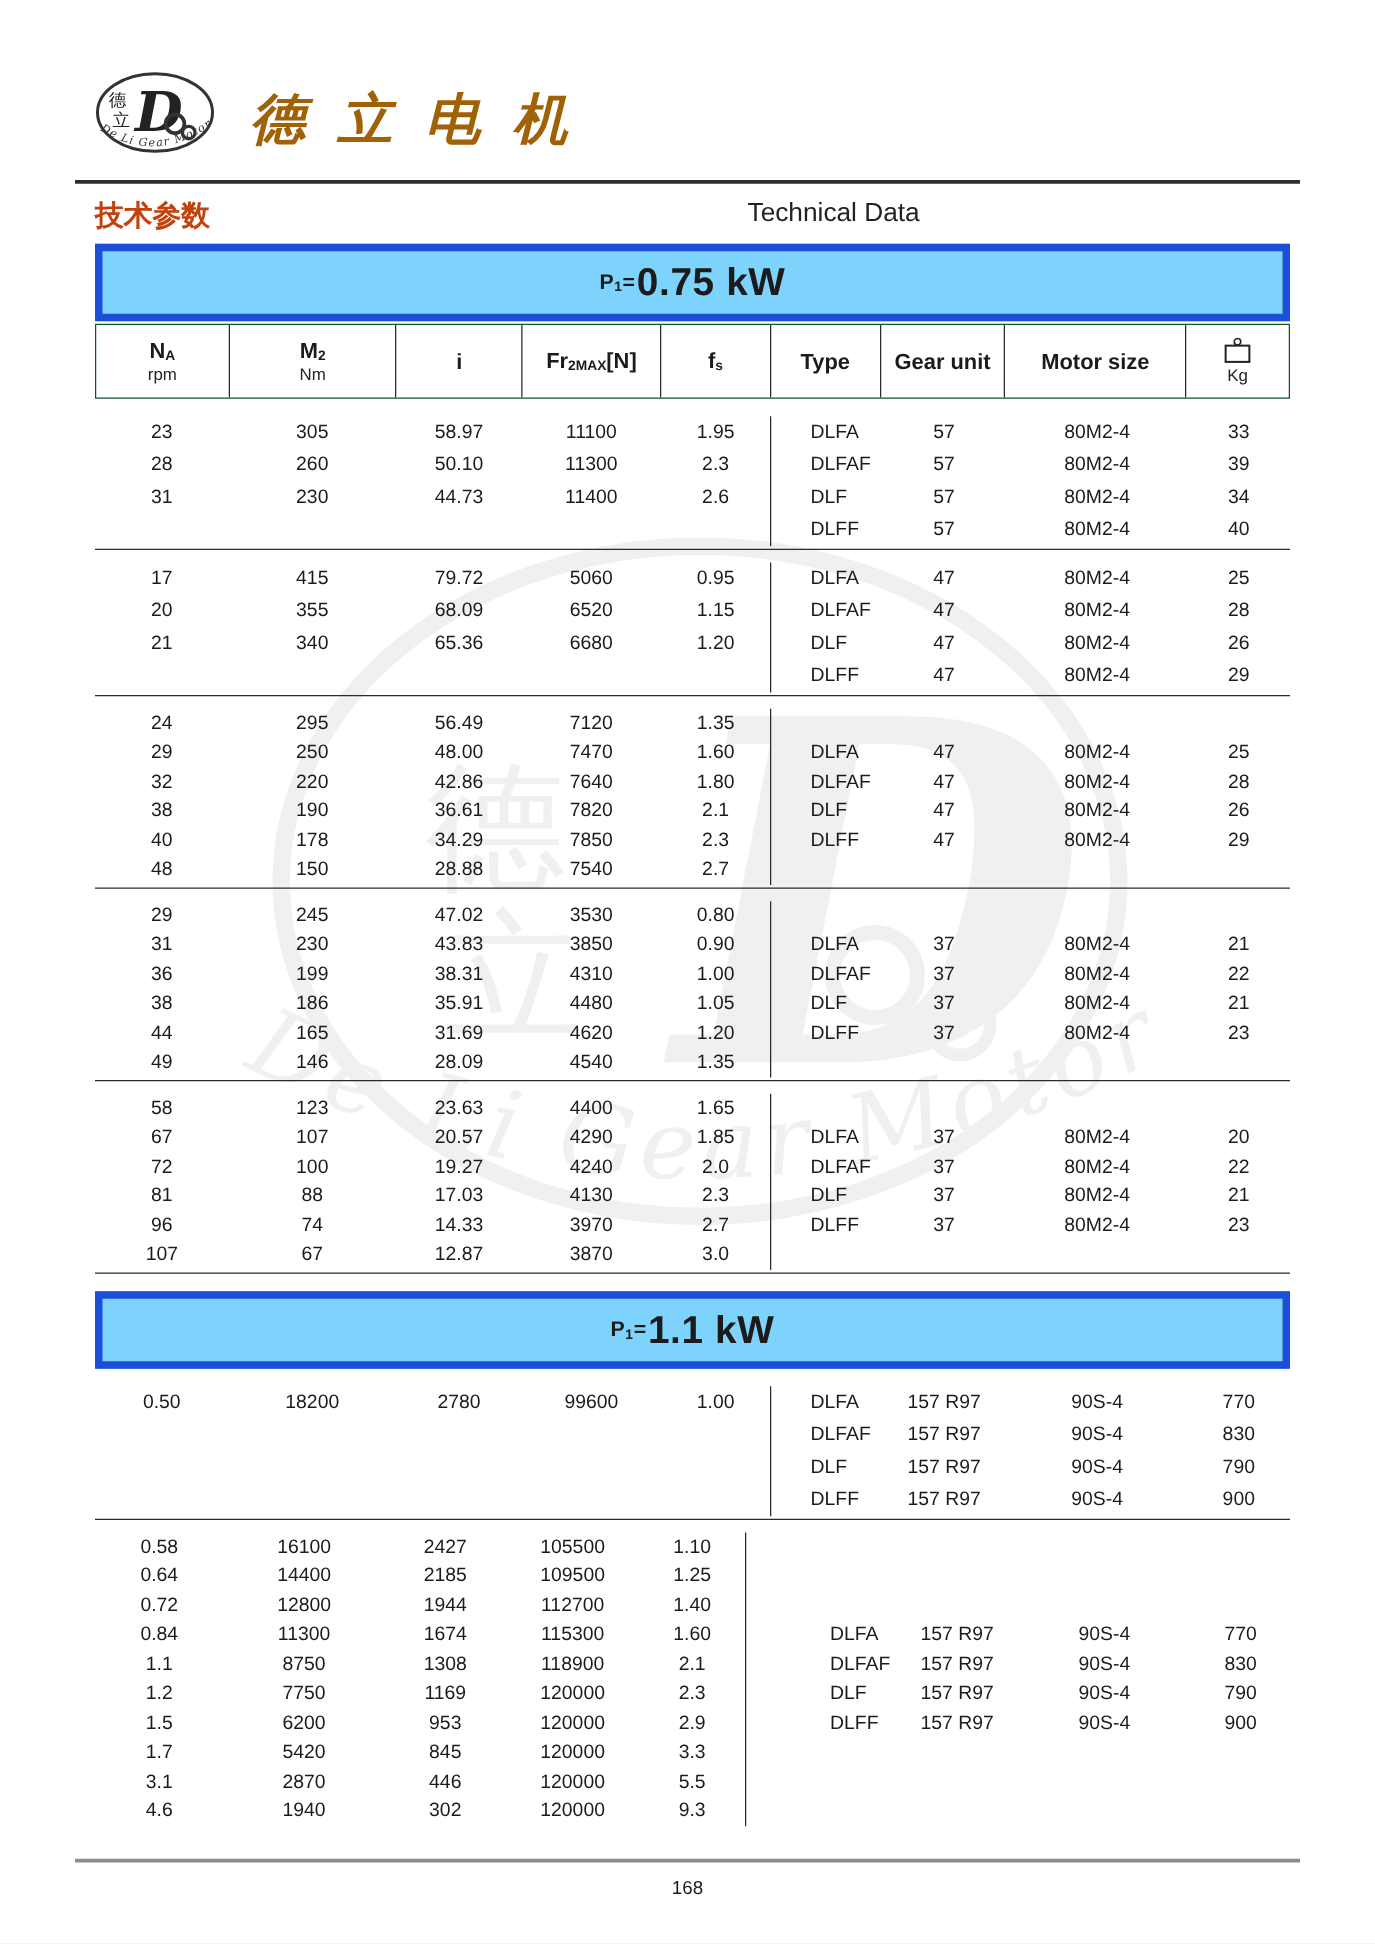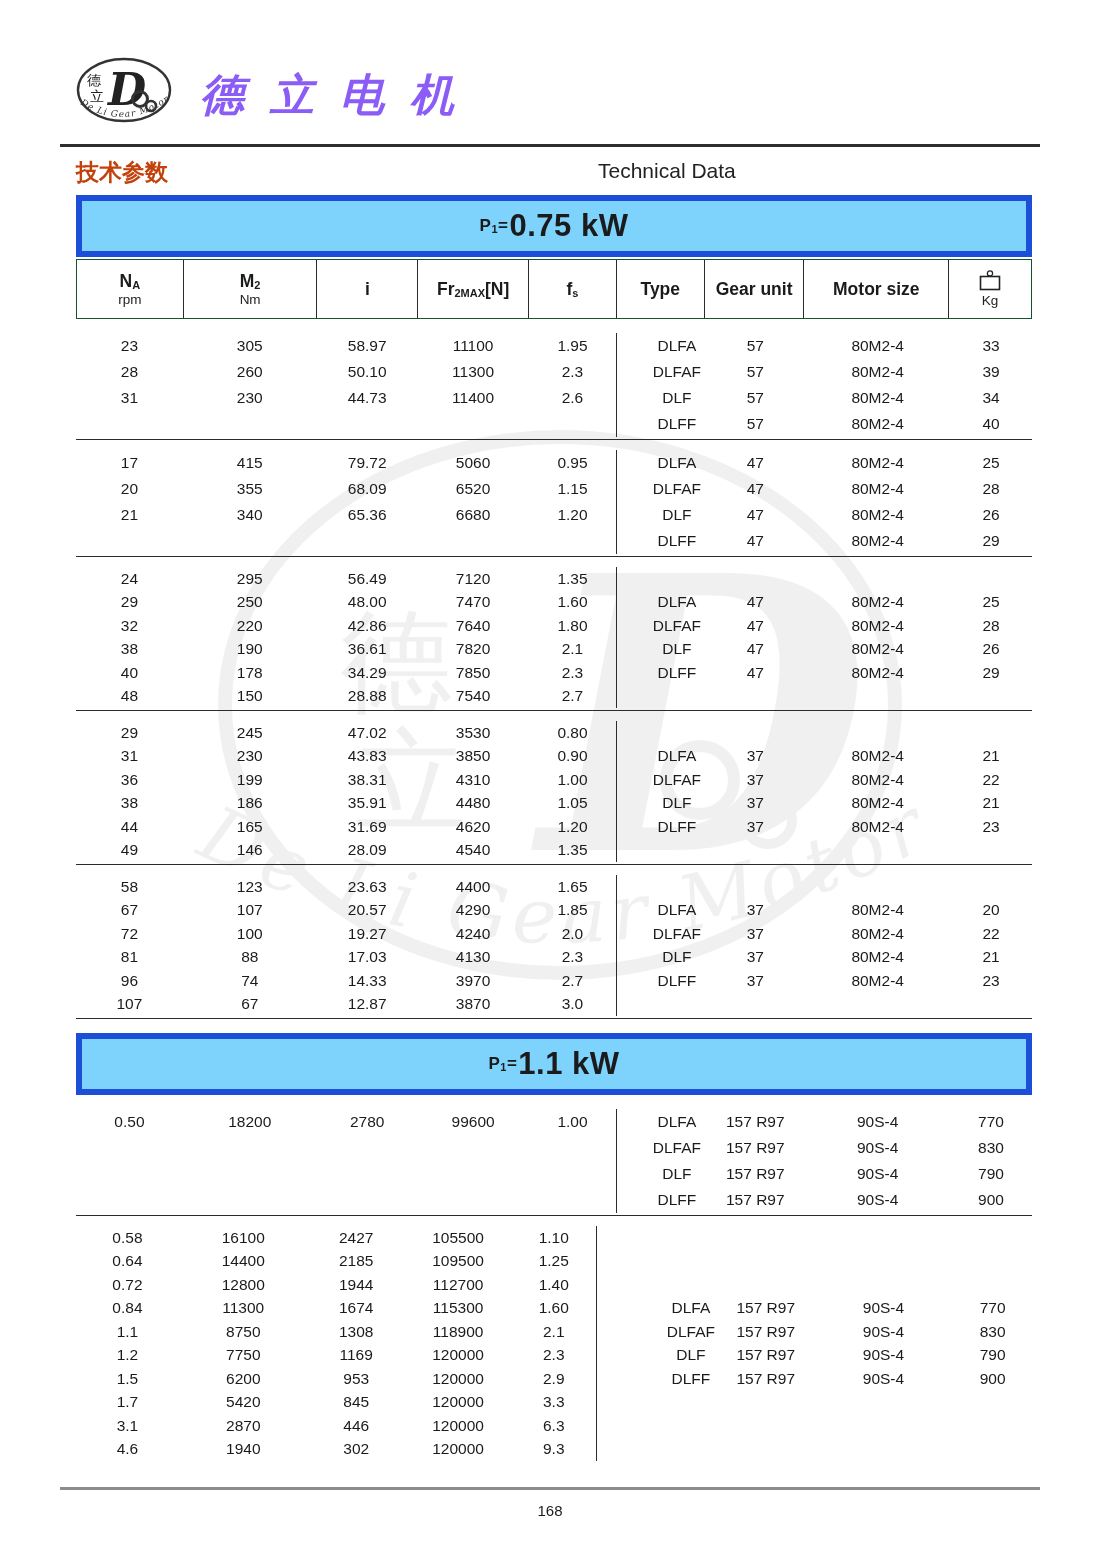--- a/index.html
+++ b/index.html
@@ -5,21 +5,21 @@
   html,body{margin:0;padding:0;background:#e8e8e8;}
   .page{width:1100px;height:1555px;background:#fff;position:relative;overflow:hidden;
         font-family:"Liberation Sans",sans-serif;color:#1b1b1b;margin:0 auto;}
   .content{position:relative;z-index:1;}
   .watermark{position:absolute;left:140px;top:420px;z-index:0;opacity:0.10;}
 
   
   .brand-row{display:flex;align-items:center;padding:52px 0 0 70px;height:86px;}
   .logo{flex:0 0 auto;}
   .brand-name{font-family:"DejaVu Serif",serif;font-weight:bold;font-style:italic;
-              font-size:44px;letter-spacing:26px;margin-left:18px;color:#8b5cf6;white-space:nowrap;}
+              font-size:44px;letter-spacing:26px;margin-left:18px;color:#a16207;white-space:nowrap;}
   .header-rule{height:3px;background:#2e2e2e;margin:6px 60px 0 60px;}
   .subheader{position:relative;margin:10px 60px 0 60px;height:32px;}
   .zh-title{position:absolute;left:16px;top:0;font-size:23px;font-weight:bold;color:#c2410c;}
   .en-title{position:absolute;left:538px;top:2px;font-size:21px;font-weight:normal;color:#222;}
 
   
   .sec{margin:0 68px 0 76px;}
   .power-box{height:50px;border:6px solid #1d4ed8;display:flex;align-items:center;
              justify-content:center;margin-top:6px;background:#7dd3fc;}
   .power-box.second{margin-top:14px;}
@@ -42,21 +42,21 @@
   .blocks{margin-top:4px;}
   .block{display:flex;border-bottom:1px solid #2b2b2b;padding:10px 0 2px 0;}
   .block.no-border{border-bottom:none;gap:36px;}
   .block-left{width:56.59%;border-right:1px solid #2b2b2b;display:flex;flex-direction:column;
               justify-content:flex-start;}
   .block-right{width:43.41%;display:flex;flex-direction:column;justify-content:center;}
   .lrow{display:grid;grid-template-columns:107fr 134fr 101fr 111fr 88fr;height:26px;align-items:center;}
   .rrow{display:grid;grid-template-columns:88fr 100fr 145fr 82fr;height:26px;align-items:center;}
   .dense .lrow,.dense .rrow{height:23.5px;}
   .cell{text-align:center;font-size:15.5px;color:#1b1b1b;white-space:nowrap;}
-  .type-cell{text-align:center;padding-left:31px;}
+  .type-cell{text-align:left;padding-left:31px;}
 
   
   .footer-rule{height:3px;background:#8c8c8c;margin:24px 60px 0 60px;}
   .page-number{text-align:center;font-size:15px;color:#1b1b1b;margin-top:12px;}
 </style>
 </head>
 <body>
 
 <div class="page">
 
@@ -560,21 +560,21 @@
                 <div class="cell">5420</div>
                 <div class="cell">845</div>
                 <div class="cell">120000</div>
                 <div class="cell">3.3</div>
               </div>
               <div class="lrow">
                 <div class="cell">3.1</div>
                 <div class="cell">2870</div>
                 <div class="cell">446</div>
                 <div class="cell">120000</div>
-                <div class="cell">6.3</div>
+                <div class="cell">5.5</div>
               </div>
               <div class="lrow">
                 <div class="cell">4.6</div>
                 <div class="cell">1940</div>
                 <div class="cell">302</div>
                 <div class="cell">120000</div>
                 <div class="cell">9.3</div>
               </div>
             </div>
             <div class="block-right">

